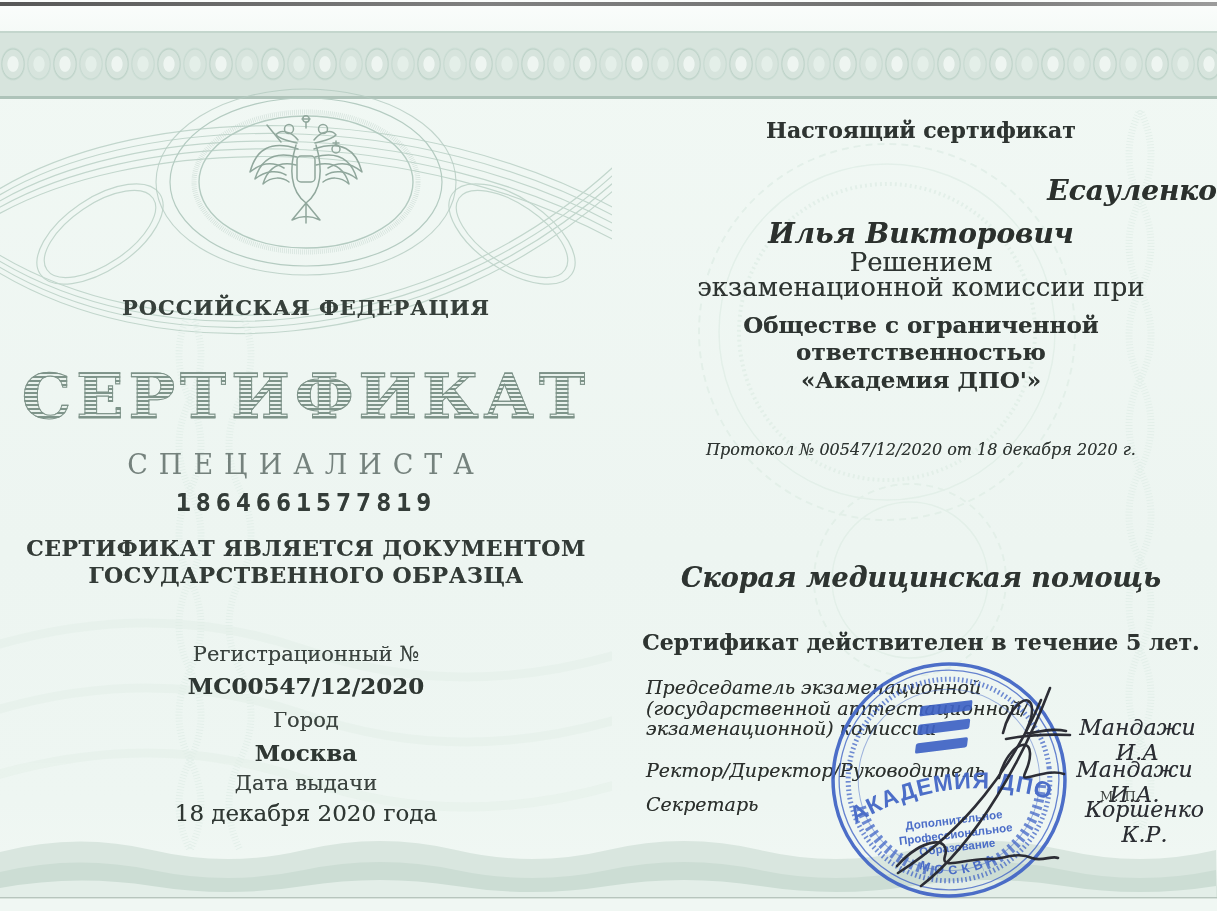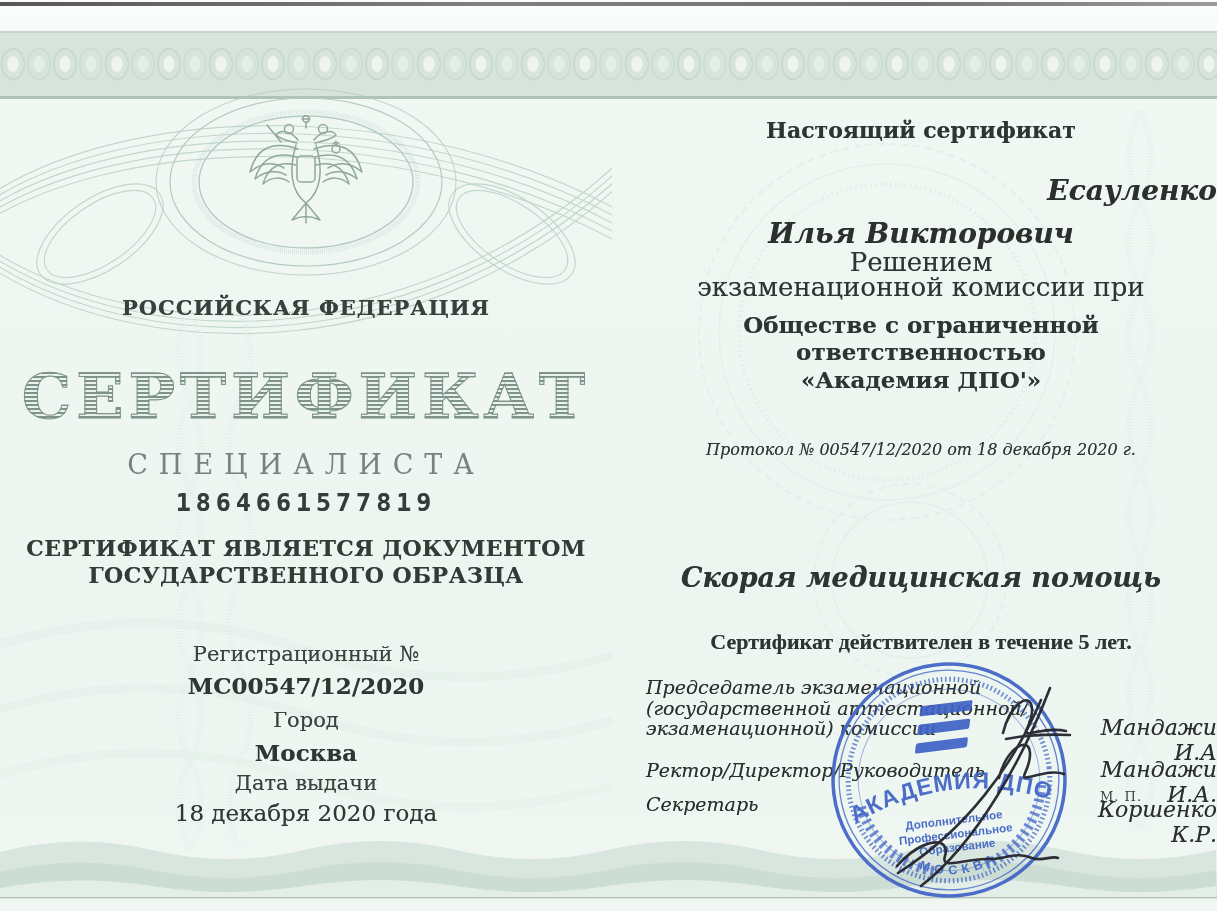--- a/index.html
+++ b/index.html
@@ -55,27 +55,27 @@
   .rt{position:absolute;left:625px;width:592px;text-align:center;color:#2e3431;}
   .r-intro{top:118px;font-size:22px;font-weight:600;line-height:25px;}
   .r-surname{top:174px;font-size:28px;font-weight:bold;font-style:italic;color:#2b302d;text-align:right;}
   .r-name{top:217px;font-size:28px;font-weight:bold;font-style:italic;color:#2b302d;}
   .r-decision{top:250px;font-size:26px;line-height:25px;}
   .r-orgtype{top:311px;font-size:23px;font-weight:bold;}
   .r-orgname{top:366px;font-size:23px;font-weight:bold;}
   .r-protocol{top:440px;font-size:16px;font-style:italic;}
   .r-admission{top:485px;font-size:22px;line-height:24px;}
   .r-specialty{top:562px;font-size:27px;font-weight:bold;font-style:italic;}
-  .r-validity{top:629px;font-size:22px;font-weight:600;font-family:Liberation Serif, serif;}
+  .r-validity{top:629px;font-size:22px;font-weight:600;}
   .sig-role{position:absolute;left:646px;text-align:left;font-size:19px;font-style:italic;
     line-height:20.5px;color:#2b2f2c;}
   .sig-role-1{top:677px;}
   .sig-role-2{top:760px;}
   .sig-role-3{top:794px;}
-  .sig-name{position:absolute;font-size:22px;font-style:italic;color:#2b2d33;text-align:right;}
+  .sig-name{position:absolute;font-size:22px;font-style:italic;color:#2b2d33;text-align:center;}
   .sig-name-1{left:1058px;top:715px;}
   .sig-name-2{left:1052px;top:757px;}
   .sig-name-3{left:1072px;top:797px;}
   .sig-mp{position:absolute;left:1100px;top:781px;font-size:13px;letter-spacing:1px;color:#3a3f3c;margin-top:8px;}
   
   .stamp-wrap{position:absolute;left:826px;top:656px;width:246px;height:248px;
     transform:rotate(-7deg);opacity:.92;z-index:5;}
   .stamp text{font-family:"Liberation Sans","DejaVu Sans",sans-serif;}
   .ink{position:absolute;left:0;top:0;z-index:6;}
   .soft{text-shadow:0 0 .5px rgba(45,55,50,.55);}

